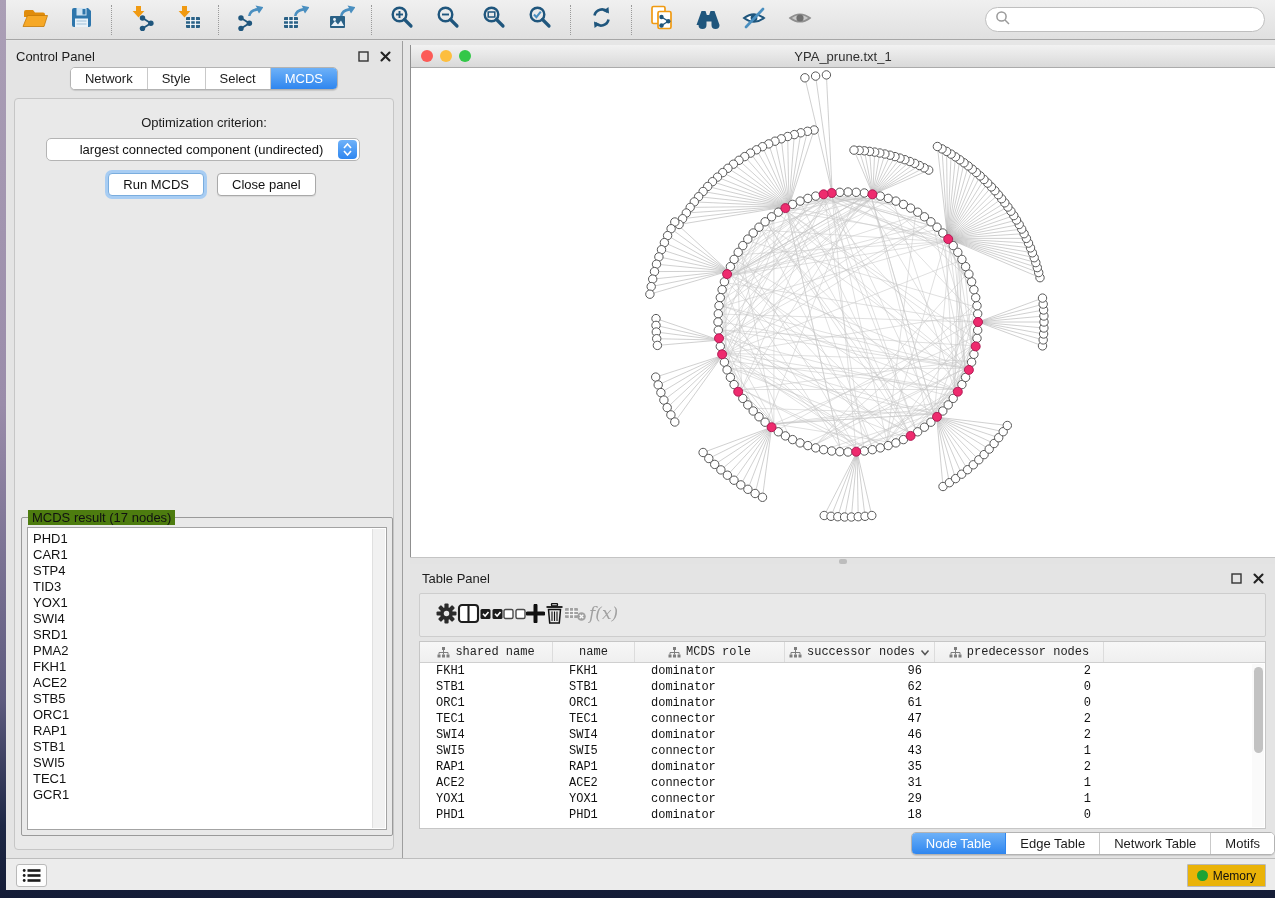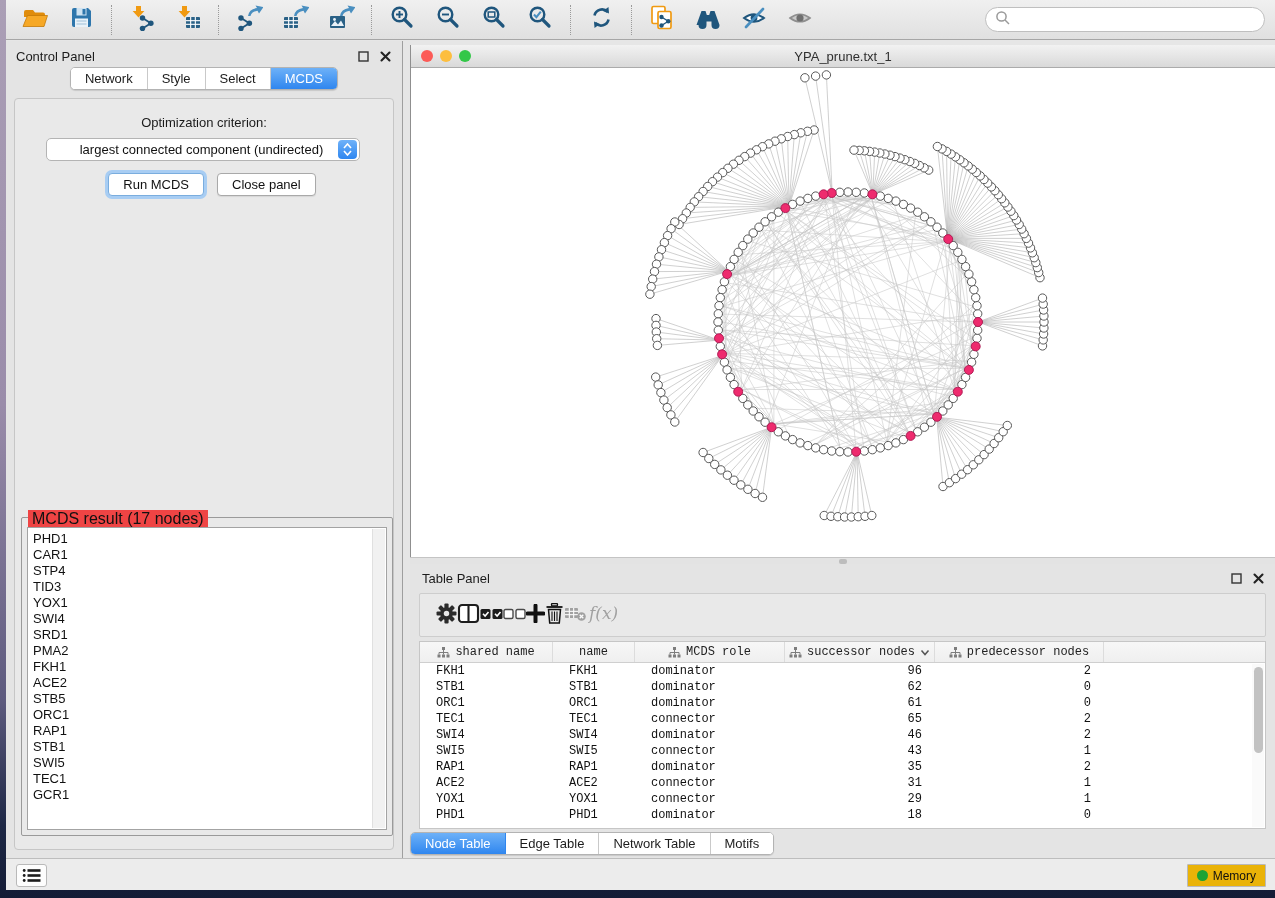--- a/index.html
+++ b/index.html
@@ -41,22 +41,22 @@
   .dd-stepper { width:19px; height:19px; margin-right:2px; border-radius:4px;
     background:linear-gradient(#70b2f9,#2e86f0); display:flex; flex-direction:column;
     align-items:center; justify-content:center; gap:1px; }
   .btn-row { position:absolute; top:74px; left:0; right:0; display:flex; justify-content:center; gap:13px; }
   .push-btn { font-size:13px; color:#111; background:#fff; border:1px solid #a9a9a9;
     border-radius:4px; padding:3px 14px; box-shadow:0 1px 1px rgba(0,0,0,.08); }
   .push-btn.focused { box-shadow:0 0 0 3px #a8cdf3; border-color:#7aadde;margin-left:16px; }
 
   .group { position:absolute; left:6px; top:418px; width:372px; bottom:13px;
     border:1px solid #9a9a9a; border-radius:2px; }
-  .group-label { position:absolute; top:-8px; left:6px; background:#ef4444; padding:0 4px;
-    font-size:16px; color:#111; white-space:nowrap; }
+  .group-label { position:absolute; top:-8px; left:6px; background:#4d7c0f; padding:0 4px;
+    font-size:13px; color:#111; white-space:nowrap; }
   .group-list { position:absolute; left:5px; right:5px; top:9px; bottom:5px; background:#fff;
     border:1px solid #a3a3a3; font-size:13px; line-height:16px; color:#111; padding:3px 0 0 5px; overflow:hidden; }
   .group-scroll { position:absolute; top:1px; bottom:1px; right:1px; width:13px;
     background:#f1f1f1; border-left:1px solid #e0e0e0; }
 
   
   .net-window { position:absolute; left:404px; top:45px; right:0; height:512px;
     border-left:1px solid #8f8f8f; background:#fff; }
   .net-titlebar { height:23px; background:linear-gradient(#f2f2f2,#d9d9d9);
     border-bottom:1px solid #ababab; position:relative; display:flex; align-items:center; justify-content:center; }
@@ -81,21 +81,21 @@
   .t-header { display:grid; grid-template-columns:133px 82px 150px 150px 169px 1fr; height:21px;
     background:linear-gradient(#f7f7f7,#efefef); border-bottom:1px solid #cfcfcf; width:100%; }
   .t-hcell { display:flex; align-items:center; justify-content:center; gap:5px; font-size:12px;
     color:#222; border-right:1px solid #dcdcdc; position:relative; }
   .t-hcell:last-child { border-right:none; }
   .t-row { display:grid; grid-template-columns:133px 82px 150px 150px 169px 1fr; height:16px; }
   .t-cell { font-size:12px; color:#111; line-height:16px; padding-left:16px; white-space:nowrap; overflow:hidden; }
   .t-cell.num { text-align:right; padding-right:13px; padding-left:0; }
   .t-scroll { position:absolute; top:22px; bottom:1px; right:1px; width:12px; background:#fafafa; }
   .t-thumb { position:absolute; top:3px; right:1.5px; width:9px; height:86px; background:#c2c2c2; border-radius:5px; }
-  .tp-tabs-row { position:absolute; bottom:3px; left:0; right:0; display:flex; justify-content:flex-start; }
+  .tp-tabs-row { position:absolute; bottom:3px; left:0; right:0; display:flex; justify-content:flex-end; }
 
   
   .status-bar { position:absolute; left:0; right:0; bottom:0; height:32px; background:#ececec;
     border-top:1px solid #bdbdbd; }
   .list-btn { position:absolute; left:10px; top:5px; width:31px; height:23px; background:#fdfdfd;
     border:1px solid #b9b9b9; border-radius:3px; display:flex; align-items:center; justify-content:center; }
   .memory-btn { position:absolute; right:9px; top:5px; height:23px; background:#eab308;
     border:1px solid #b9b9b9; border-radius:1px; display:flex; align-items:center; gap:5px;
     padding:0 9px; font-size:12px; color:#111; }
   .mem-dot { width:11px; height:11px; border-radius:50%; }
@@ -1145,21 +1145,21 @@
             <div class="t-cell">ORC1</div>
             <div class="t-cell">dominator</div>
             <div class="t-cell num">61</div>
             <div class="t-cell num">0</div>
             <div class="t-cell"></div>
           </div>
           <div class="t-row">
             <div class="t-cell">TEC1</div>
             <div class="t-cell">TEC1</div>
             <div class="t-cell">connector</div>
-            <div class="t-cell num">65</div>
+            <div class="t-cell num">47</div>
             <div class="t-cell num">2</div>
             <div class="t-cell"></div>
           </div>
           <div class="t-row">
             <div class="t-cell">SWI4</div>
             <div class="t-cell">SWI4</div>
             <div class="t-cell">dominator</div>
             <div class="t-cell num">46</div>
             <div class="t-cell num">2</div>
             <div class="t-cell"></div>

